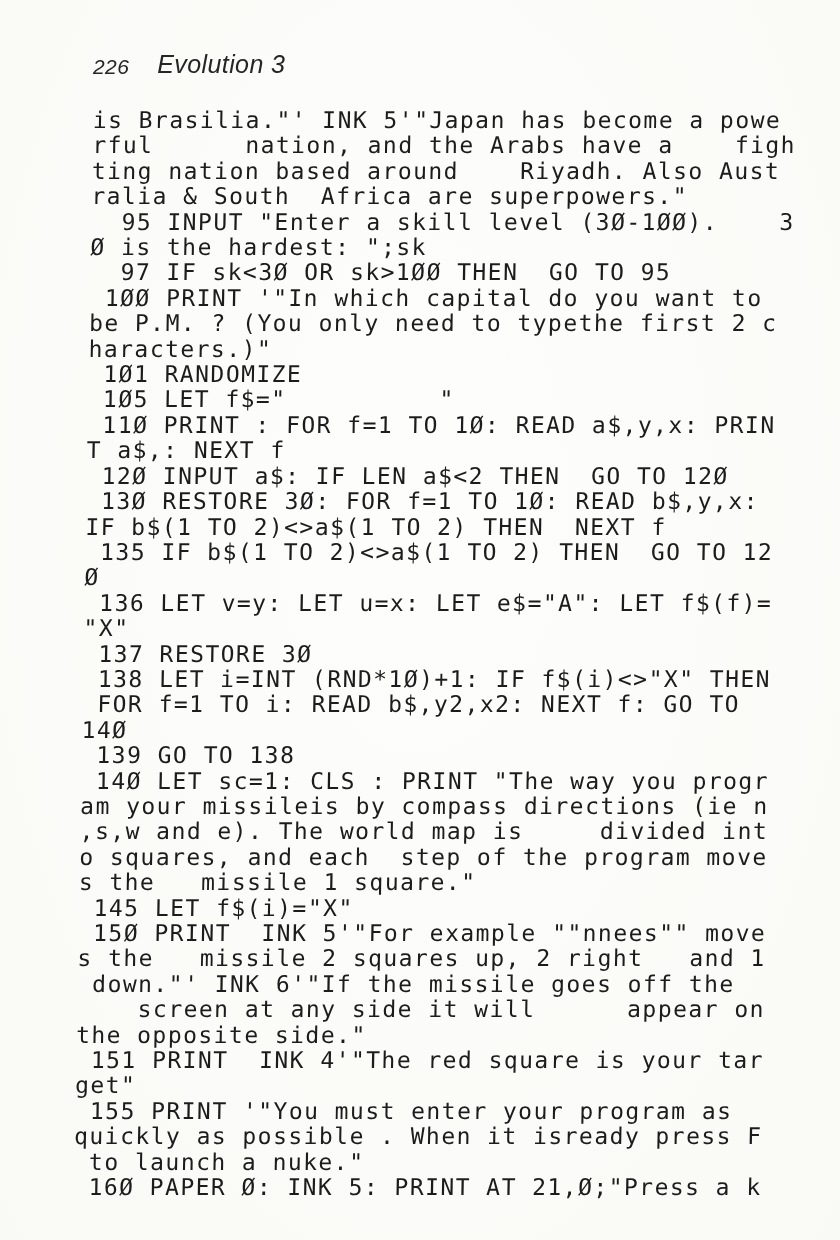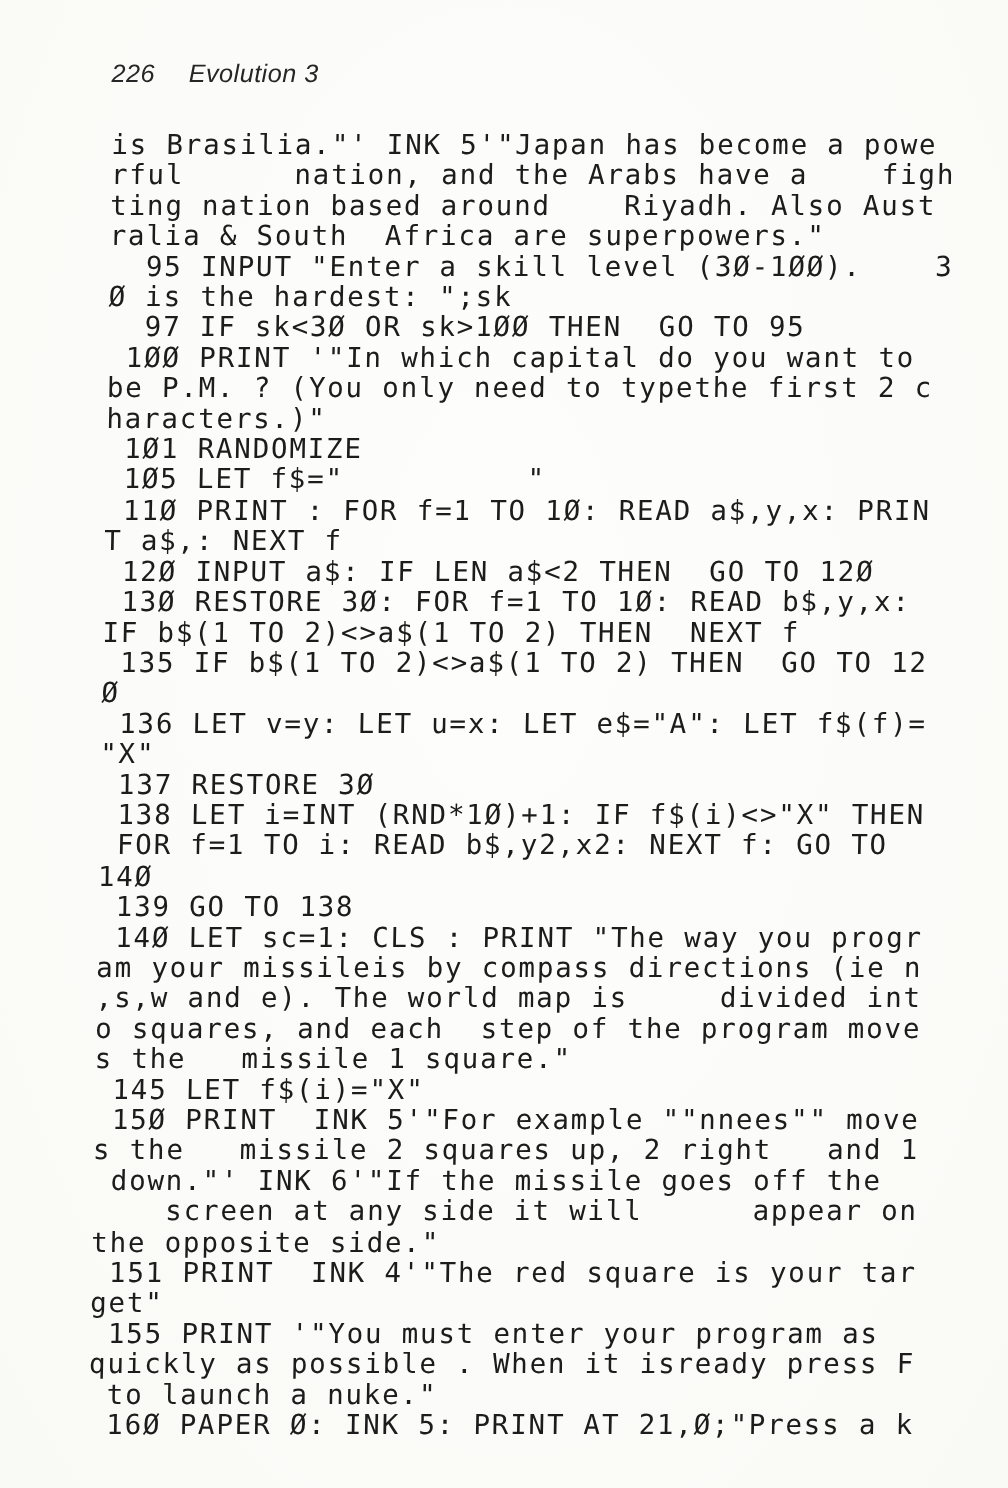--- a/index.html
+++ b/index.html
@@ -30,21 +30,21 @@
     color: #262626;
     letter-spacing: 0.4px;
     white-space: pre;
   }
   .page-number {
     font-size: 21px;
     font-weight: 500;
   }
   .header-gap { width: 28px; }
   .book-title {
-    font-size: 21px;
+    font-size: 25px;
     font-weight: 500;
   }
   .code-listing {
     position: absolute;
     left: 93px;
     top: 109px;
     margin: 0;
     font-family: "DejaVu Sans Mono", monospace;
     font-size: 23px;
     line-height: 25.4px;

